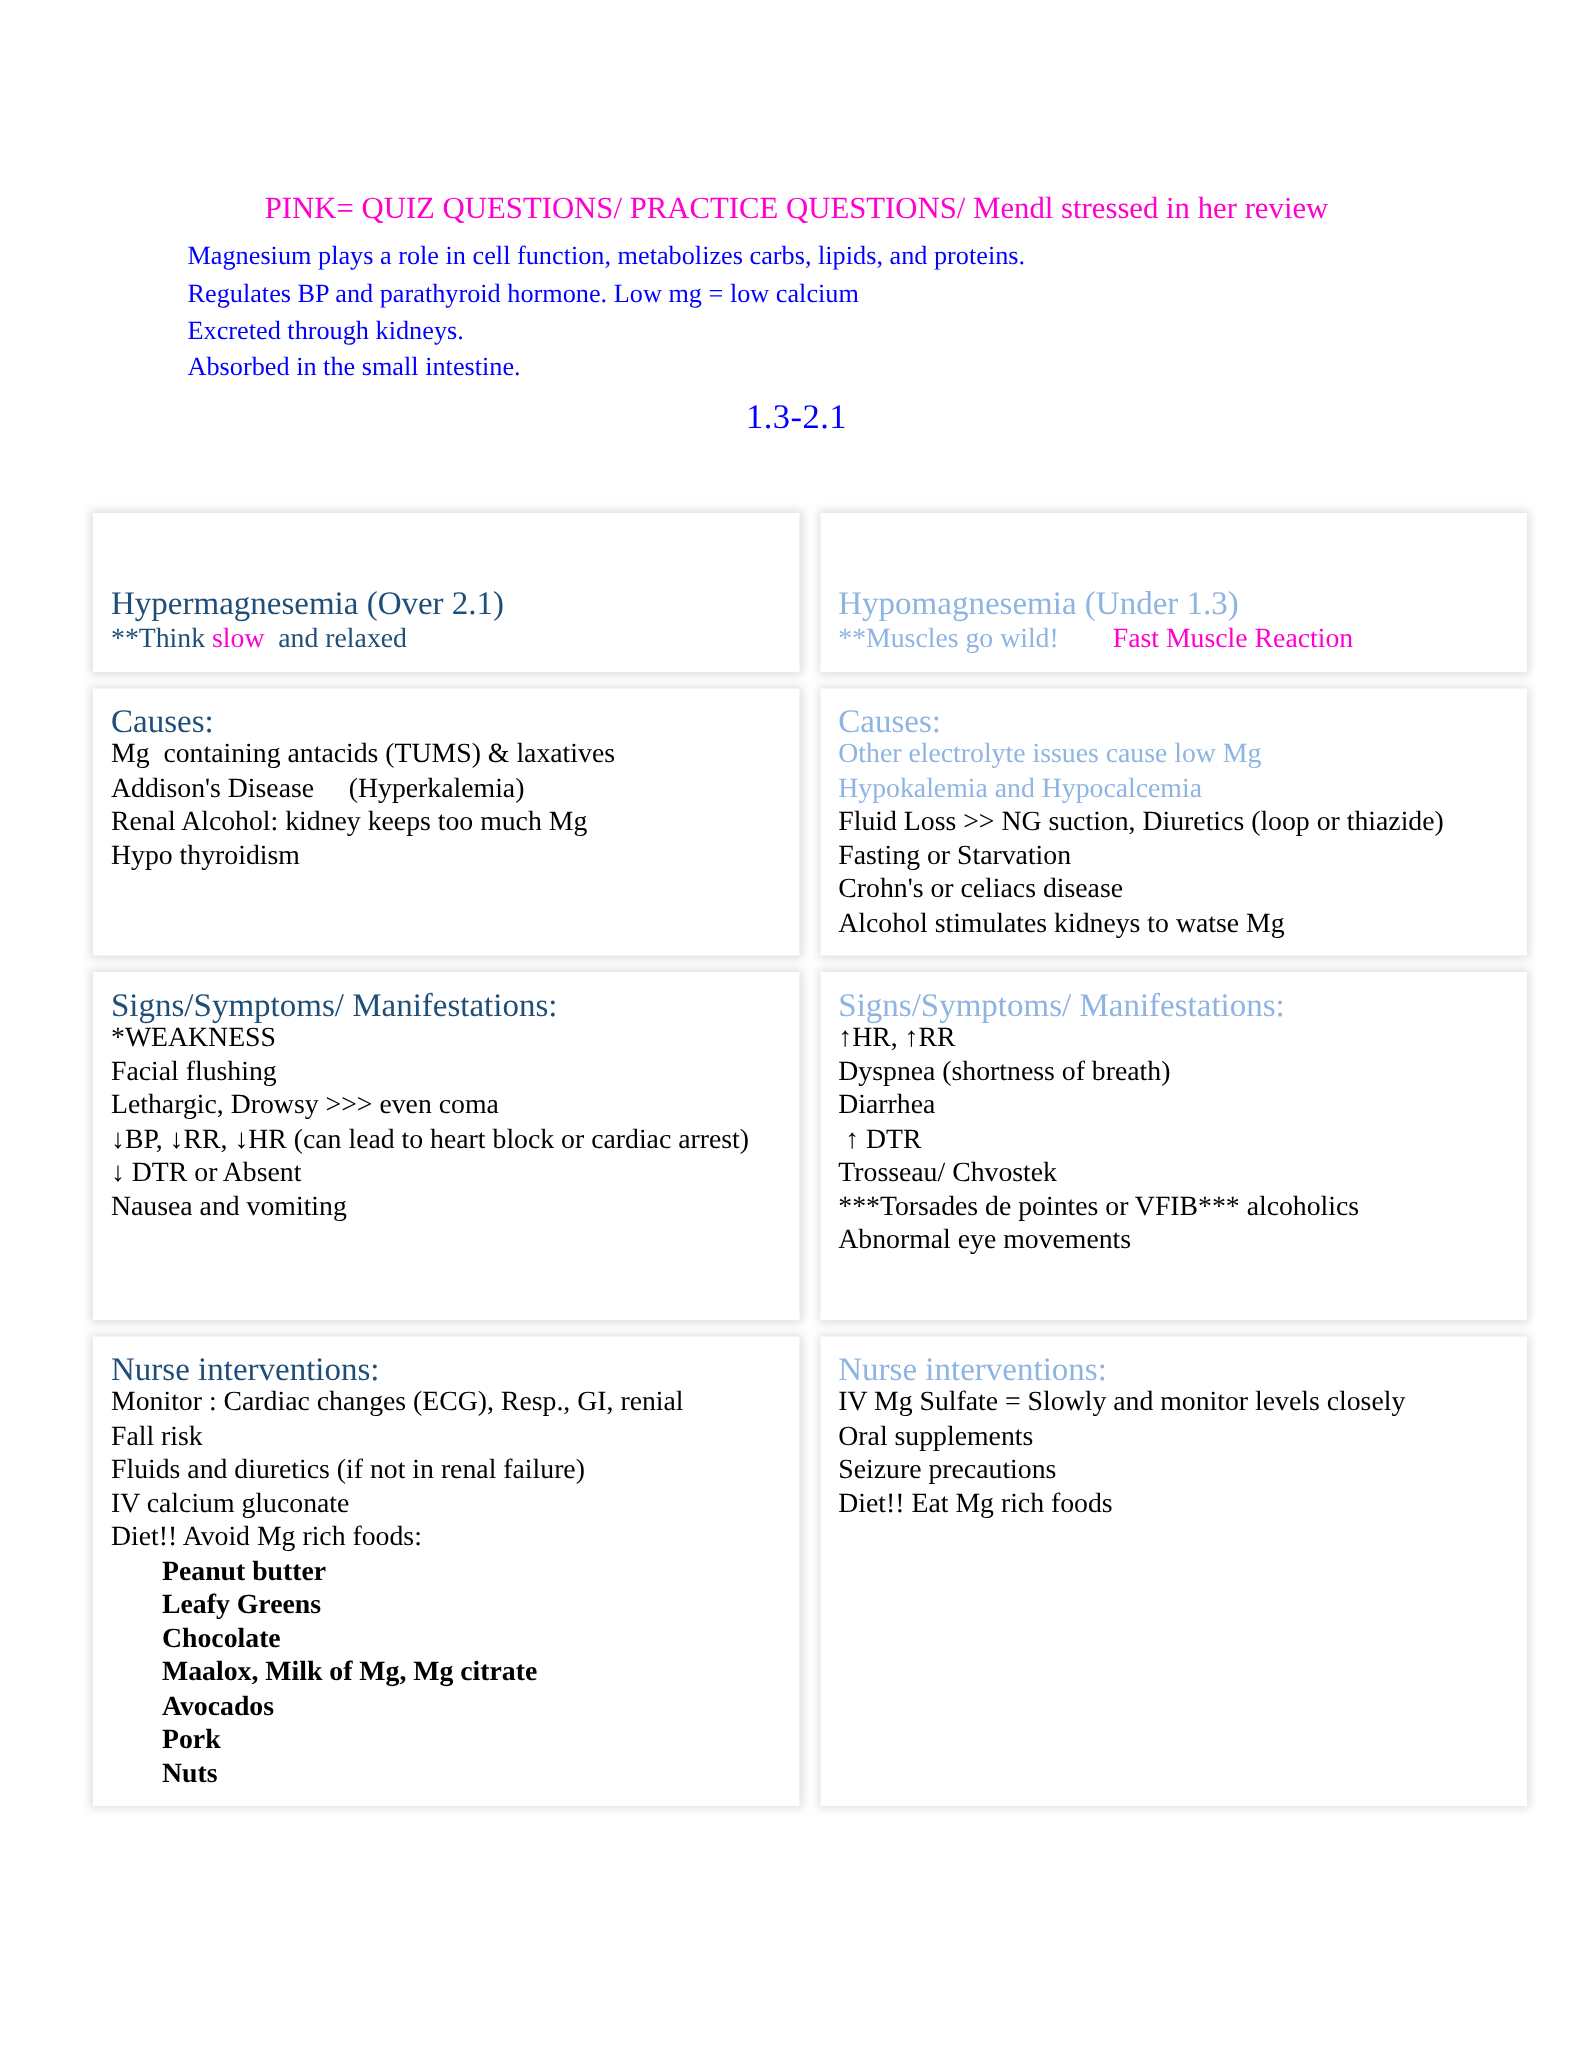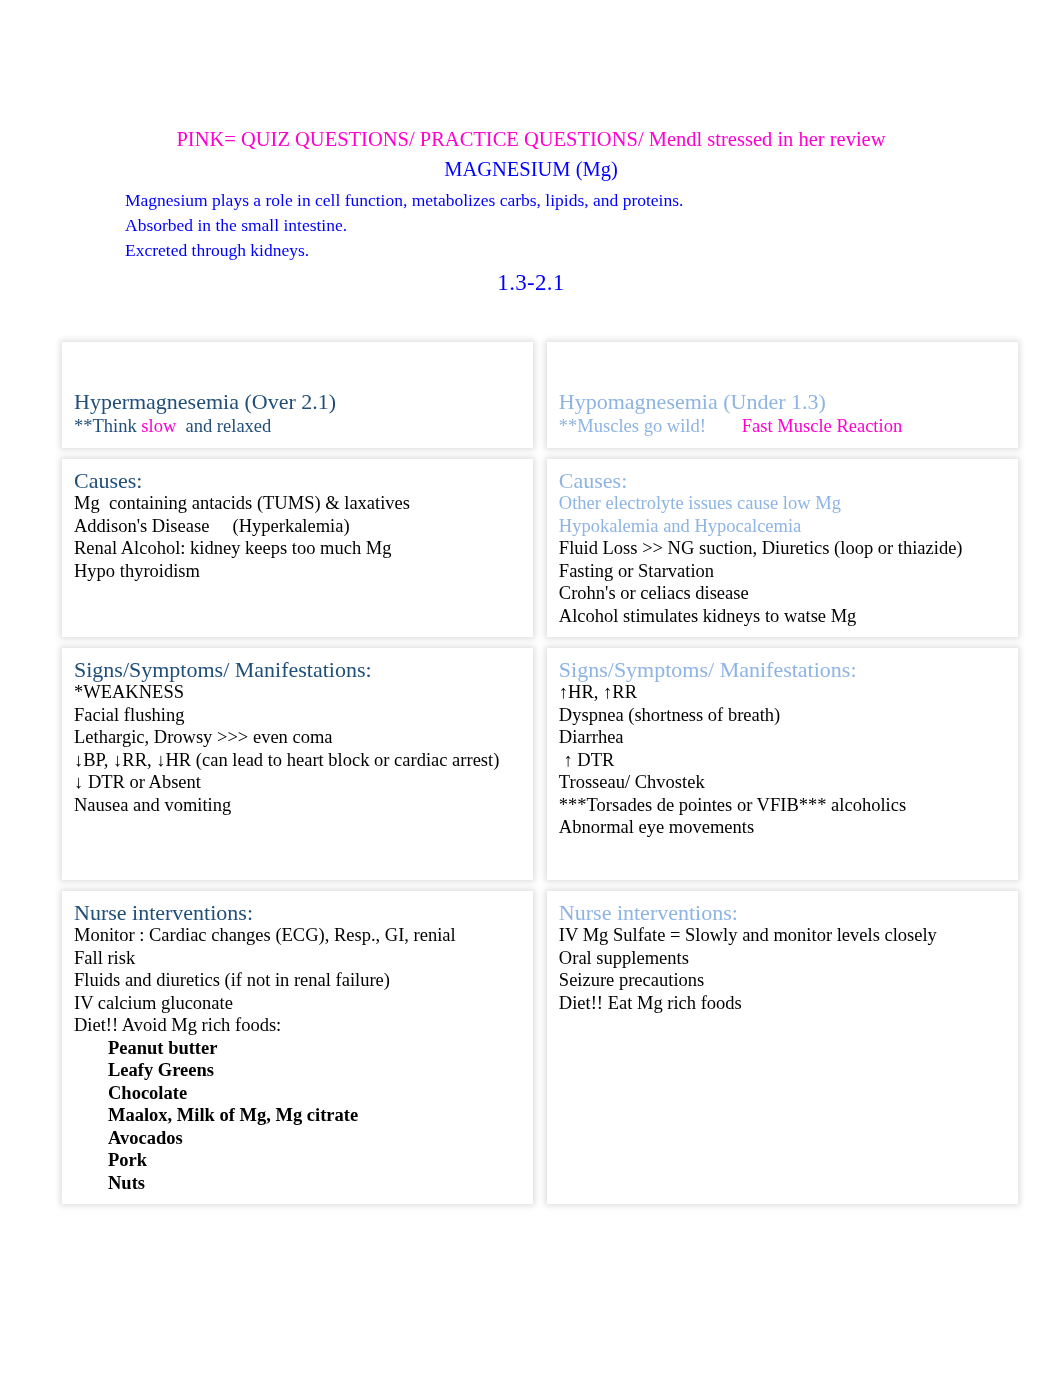--- a/index.html
+++ b/index.html
@@ -124,25 +124,25 @@
   .cell-signs { height: 212px; }
   .cell-nurse { height: 290px; }
 </style>
 </head>
 <body>
 
 <div class="page">
 
   <div class="hdr-wrap">
     <div class="pink-banner">PINK= QUIZ QUESTIONS/ PRACTICE QUESTIONS/ Mendl stressed in her review</div>
-    <div class="mg-title">MAGNESIUM (Mg)</div>
     <div class="intro">
       <div>Magnesium plays a role in cell function, metabolizes carbs, lipids, and proteins.</div>
+      <div>Regulates BP and parathyroid hormone. Low mg = low calcium</div>
+      <div>Excreted through kidneys.</div>
       <div>Absorbed in the small intestine.</div>
-      <div>Excreted through kidneys.</div>
     </div>
     <div class="range">1.3-2.1</div>
   </div>
 
   <table class="tbl">
     <tbody>
         <tr>
       <td class="col-a cell-head">
         <div class="cell-line title-line c-navy">Hypermagnesemia (Over 2.1)</div>
         <div class="cell-line sub-line"><span class="c-navy">**Think </span><span class="c-pink">slow</span><span class="c-navy">  and relaxed</span></div>

